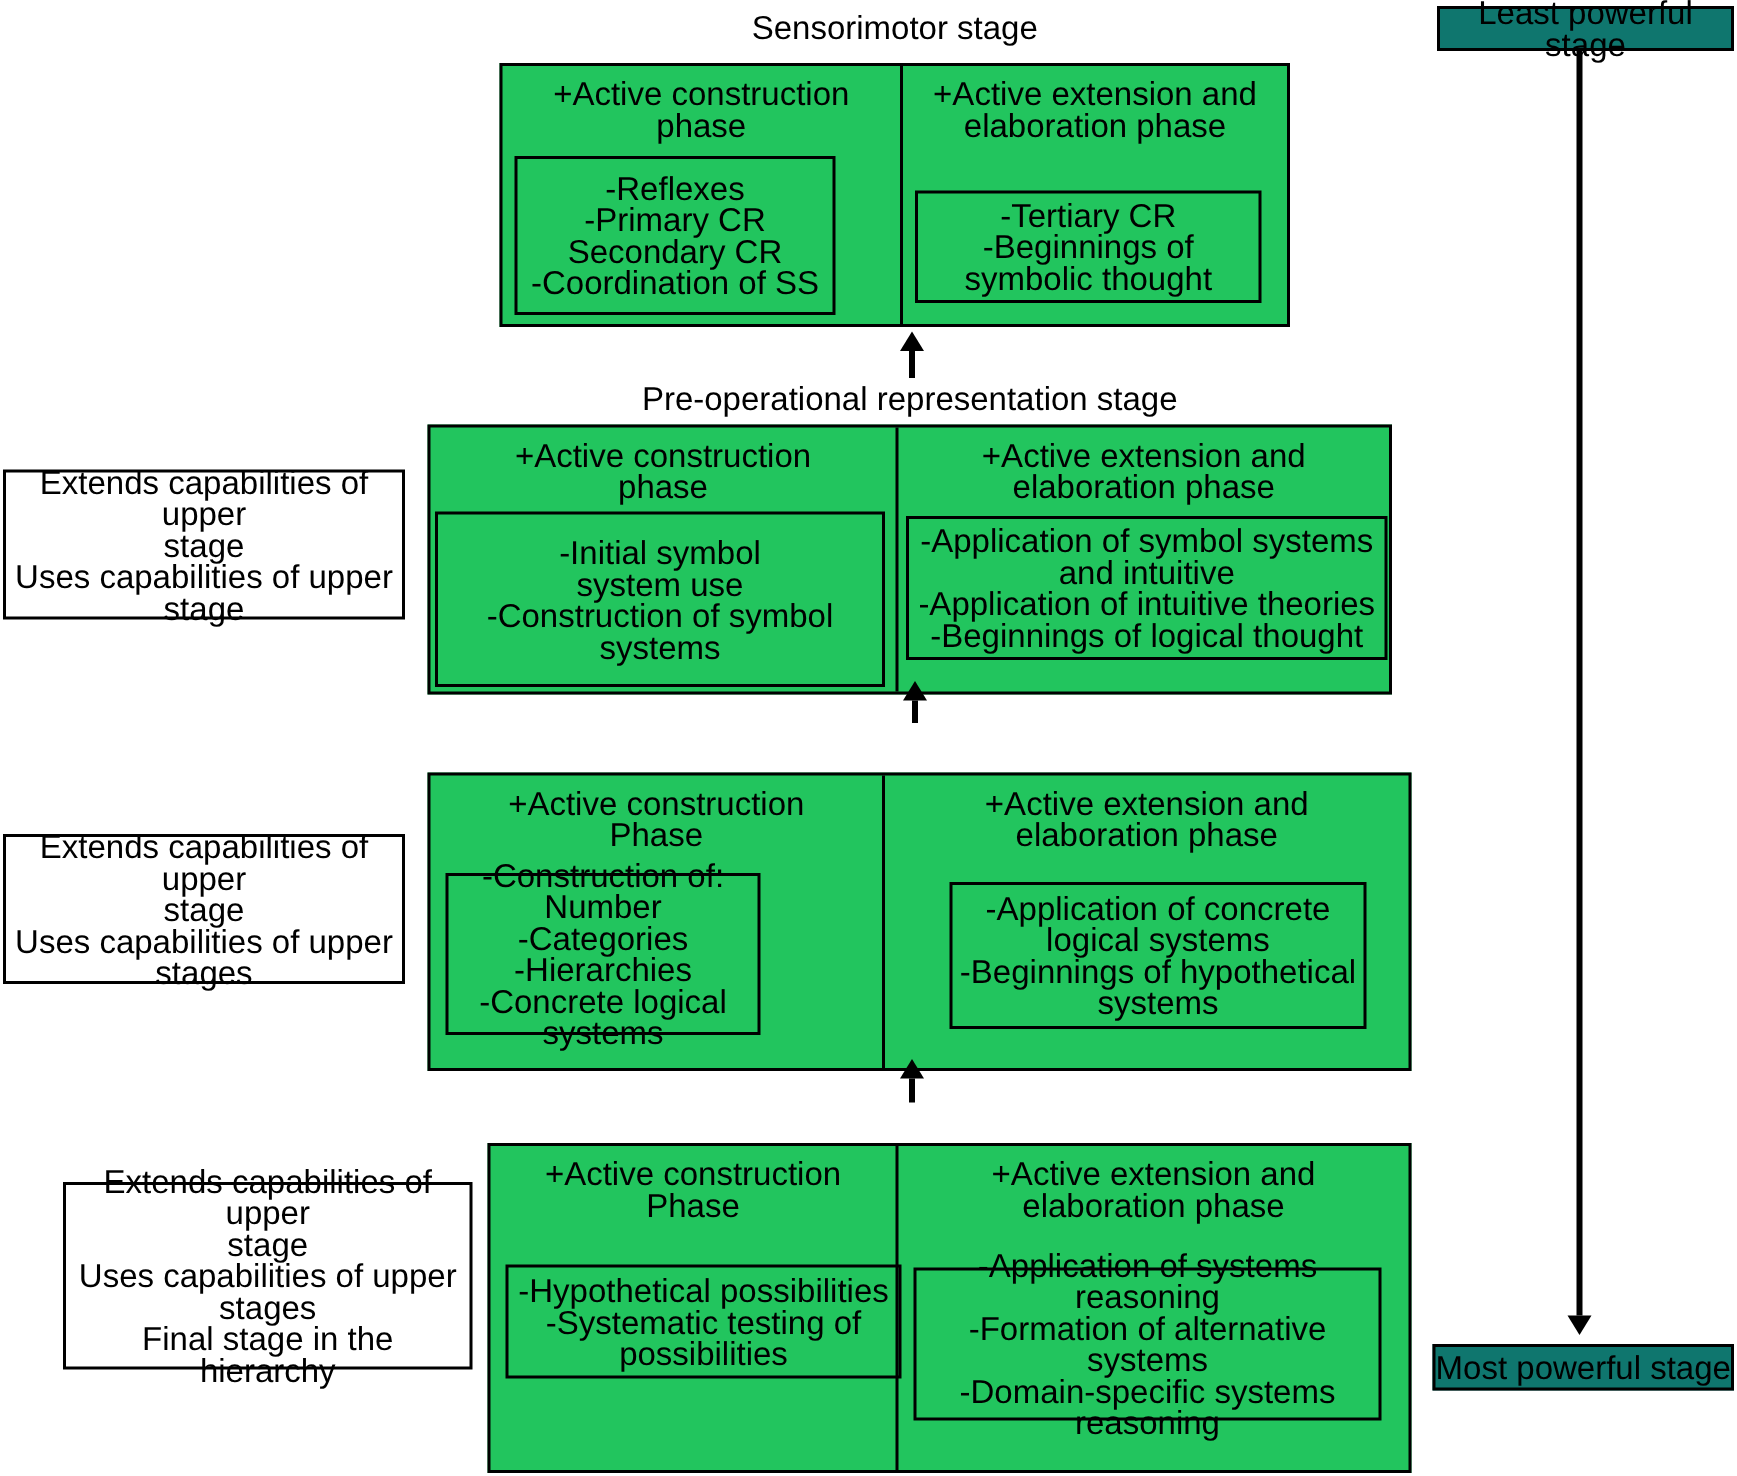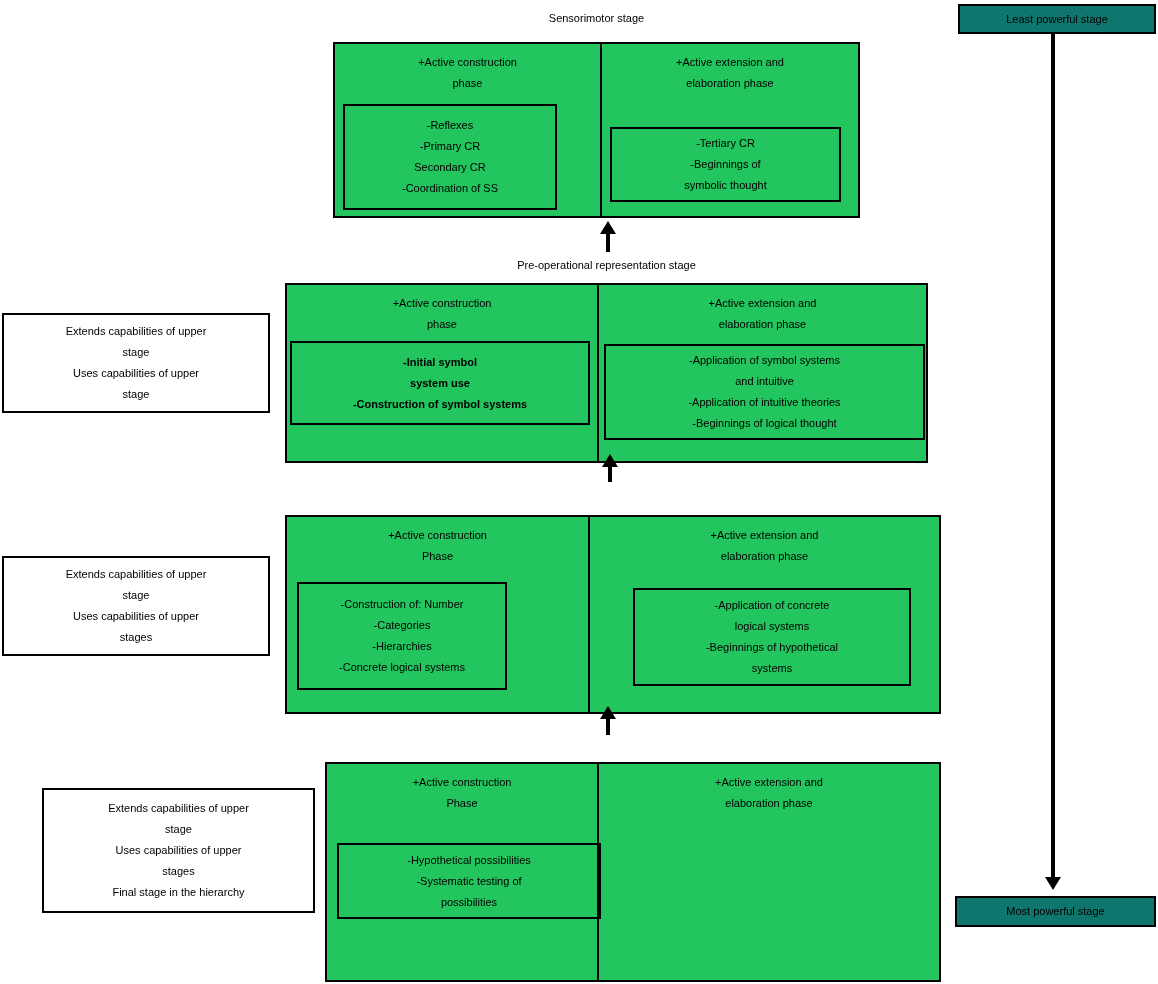--- a/index.html
+++ b/index.html
@@ -4,21 +4,21 @@
 <style>
   * { box-sizing: border-box; }
   html, body { margin: 0; padding: 0; background: #ffffff; }
   body { font-family: "Liberation Sans", sans-serif; color: #000; }
   .canvas {
     position: relative;
     width: 1158px;
     height: 984px;
     background: #ffffff;
     overflow: hidden;
-    font-size: 11px;
+    font-size: 22px;
     line-height: 21px;
   }
   .stage-title {
     position: absolute;
     text-align: center;
     white-space: pre-line;
   }
   .note {
     position: absolute;
     border: 2px solid #000;
@@ -122,21 +122,21 @@
 stage
 Uses capabilities of upper
 stage</div>
 
   <div class="stage-box" style="left:285px; top:283px; width:643px; height:180px;">
     <div class="divider" style="left:310px;"></div>
     <div class="phase-heading" style="left:0; width:310px;">+Active construction
 phase</div>
     <div class="phase-heading" style="left:312px; right:0;">+Active extension and
 elaboration phase</div>
-    <div class="inner-box" style="left:3px; top:56px; width:300px; height:84px;font-weight:bold;">-Initial symbol
+    <div class="inner-box" style="left:3px; top:56px; width:300px; height:117px;">-Initial symbol
 system use
 -Construction of symbol systems</div>
     <div class="inner-box" style="left:317px; top:59px; width:321px; height:96px;">-Application of symbol systems
 and intuitive
 -Application of intuitive theories
 -Beginnings of logical thought</div>
   </div>
 
   <div class="up-arrow" style="left:602px; top:454px; height:28px;">
     <div class="head-up"></div>
@@ -179,20 +179,24 @@
 
   <div class="stage-box" style="left:325px; top:762px; width:616px; height:220px;">
     <div class="divider" style="left:270px;"></div>
     <div class="phase-heading" style="left:0; width:270px;">+Active construction
 Phase</div>
     <div class="phase-heading" style="left:272px; right:0;">+Active extension and
 elaboration phase</div>
     <div class="inner-box" style="left:10px; top:79px; width:264px; height:76px;text-align:center;">-Hypothetical possibilities
 -Systematic testing of
 possibilities</div>
+    <div class="inner-box" style="left:282px; top:81px; width:312px; height:102px;">-Application of systems reasoning
+-Formation of alternative systems
+-Domain-specific systems
+reasoning</div>
   </div>
 
   <div class="label-box" style="left:958px; top:4px; width:198px; height:30px;">Least powerful stage</div>
 
   <div class="down-arrow" style="left:1045px; top:34px; height:856px;">
     <div class="arrow-shaft"></div>
     <div class="head-down"></div>
   </div>
 
   <div class="label-box" style="left:955px; top:896px; width:201px; height:31px;">Most powerful stage</div>

